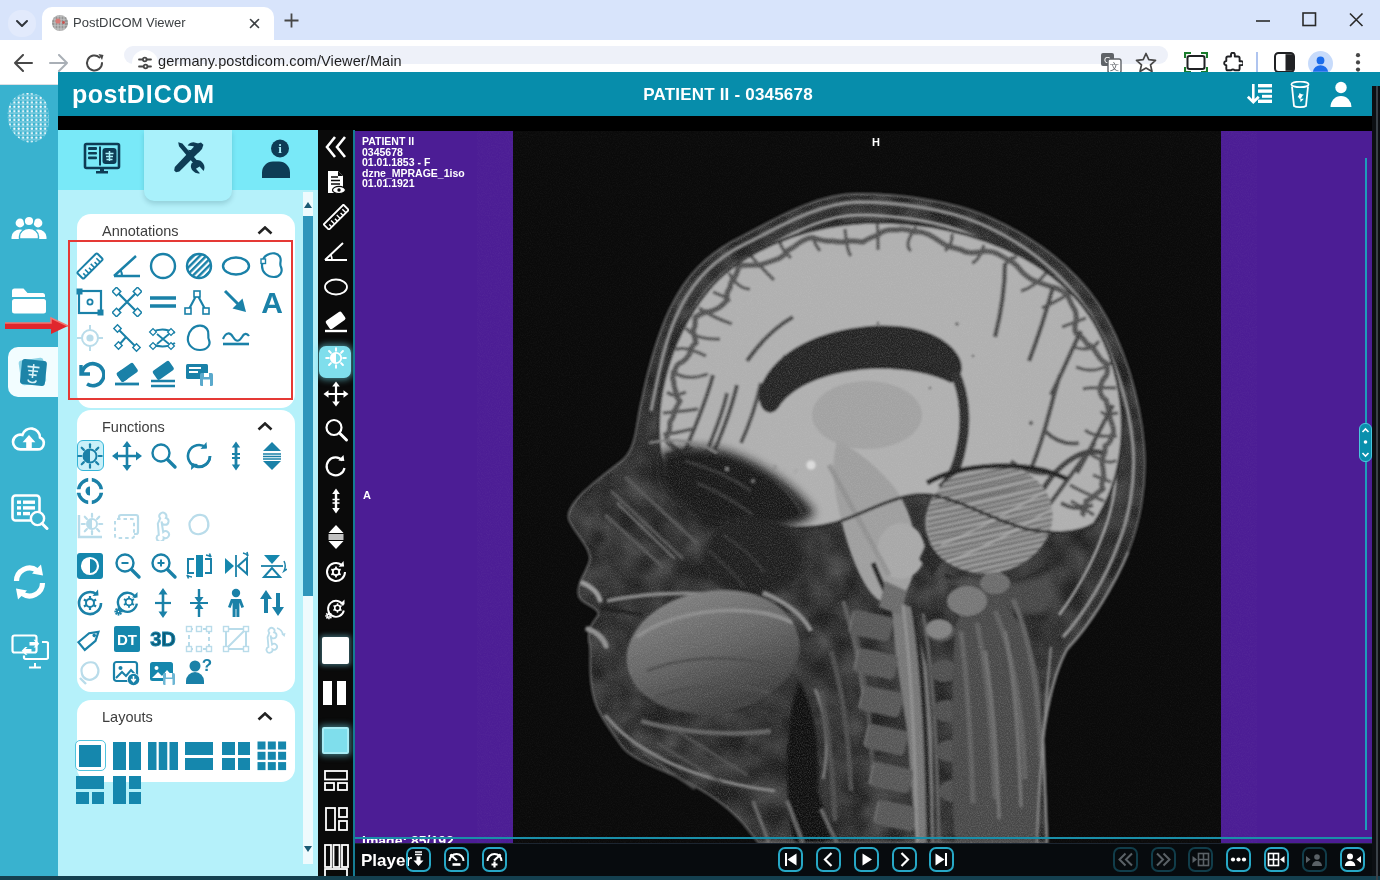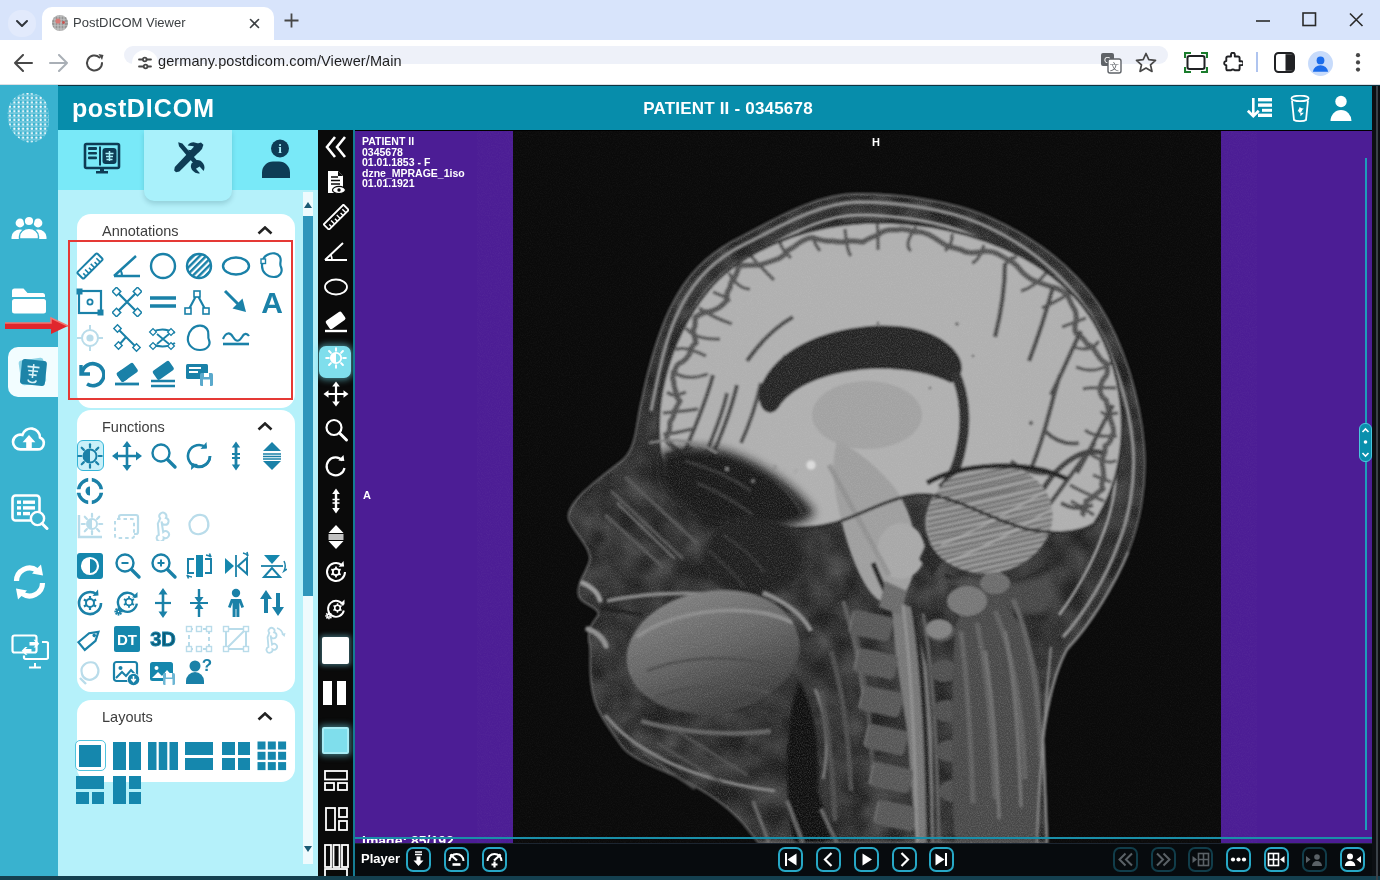--- a/index.html
+++ b/index.html
@@ -10,39 +10,39 @@
 #tabbar { position:absolute; left:0; top:0; width:1380px; height:40px; background:#d8e4fb; }
 #tabchevron { position:absolute; left:8px; top:10px; width:28px; height:27px; border-radius:13px; background:#e2eafc; }
 #tab { position:absolute; left:42px; top:7px; width:232px; height:33px; background:#ffffff; border-radius:10px 10px 0 0;text-align:right; }
 #tabtitle { position:absolute; left:31px; top:8px; font-size:13px; color:#3c4043; }
 #newtab { position:absolute; left:284px; top:13px; }
 
 #toolbar { position:absolute; left:0; top:40px; width:1380px; height:45px; background:#ffffff; border-bottom:1px solid #dcdfe4; }
 #urlpill { position:absolute; left:124px; top:6px; width:1044px; height:18px; border-radius:17px; background:#eef1f9; }
 #urltext { position:absolute; left:34px; top:7px; font-size:14.5px; color:#1f1f1f; letter-spacing:0.1px;}
 
-#appheader { position:absolute; left:58px; top:86px; width:1322px; height:44px; background:#078dab; }
+#appheader { position:absolute; left:58px; top:72px; width:1322px; height:44px; background:#078dab; }
 #logo { position:absolute; left:14px; top:8px; color:#fff; font-size:25px; font-weight:600; letter-spacing:0.5px; }
 #apptitle { position:absolute; left:0; top:13px; width:1340px; text-align:center; color:#fff; font-size:17px; font-weight:bold; letter-spacing:0.2px;}
 #sidebar { position:absolute; left:0; top:85px; width:58px; height:792px; background:#39b2cf; }
 #panel { position:absolute; left:58px; top:130px; width:260px; height:747px; background:#b5f1fa; overflow:hidden; }
 #tabstrip { position:absolute; left:0; top:0; width:260px; height:60px; background:#79e9f8; }
 #acttab { position:absolute; left:86px; top:0px; width:88px; height:71px; background:#a9f1fb; border-radius:0 0 10px 10px; box-shadow:0 3px 5px rgba(0,60,80,0.18); }
 .card { position:absolute; left:19px; width:218px; background:#fff; border-radius:14px; }
 .cardtitle { position:absolute; left:25px; top:9px; font-size:14.5px; color:#3d3d3d;text-align:center; }
 .chev { position:absolute; right:22px; top:12px; width:16px; height:9px; }
 #dtoolbar { position:absolute; left:318px; top:130px; width:35px; height:747px; background:#0a0a0a; }
 #tealline { position:absolute; left:353px; top:130px; width:2px; height:750px; background:#157d94; }
 #viewer { position:absolute; left:355px; top:131px; width:1197px; height:712px; background:#4c1d95; overflow:hidden; }
 #player { position:absolute; left:355px; top:843px; width:1017px; height:33px; background:#070b0e; border-top:1px solid #1c2530; }
 #rightstrip { position:absolute; left:1372px; top:86px; width:8px; height:794px; background:#0c0f13; }
 #bottomstrip { position:absolute; left:0; top:876px; width:1380px; height:4px; background:#14404f; }
 .pbtn { position:absolute; top:3px; width:25px; height:25px; border:2px solid #27a8c6; border-radius:7px; }
 .pbtn.dis { border-color:#113d4a; }
-.ptxt { position:absolute; top:7px; color:#fff; font-size:13px; font-weight:bold; }
+.ptxt { position:absolute; top:7px; color:#fff; font-size:17px; font-weight:bold; }
 </style>
 </head>
 <body>
 <div id="tabbar">
  <div id="tabchevron"><svg width="28" height="27">
         <path d="M9 11 L14 16 L19 11" stroke="#30343a" stroke-width="2" fill="none" stroke-linecap="round" stroke-linejoin="round"></path>
       </svg></div>
  <div id="tab">
   <svg class="abs" style="left:9px;top:7px" width="18" height="18">
         <defs>

